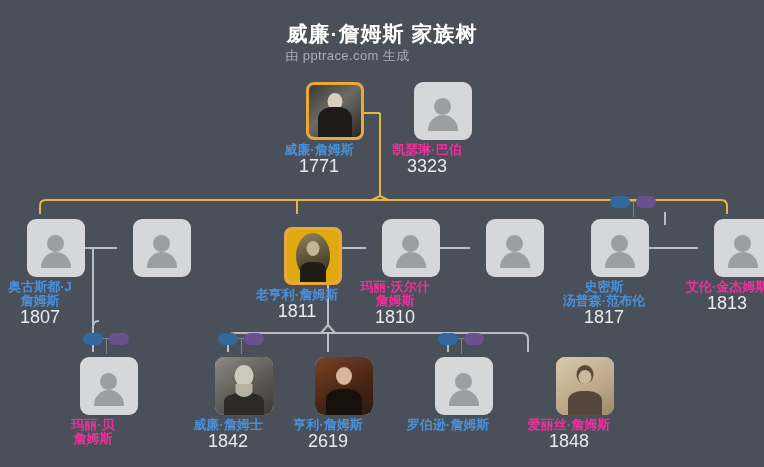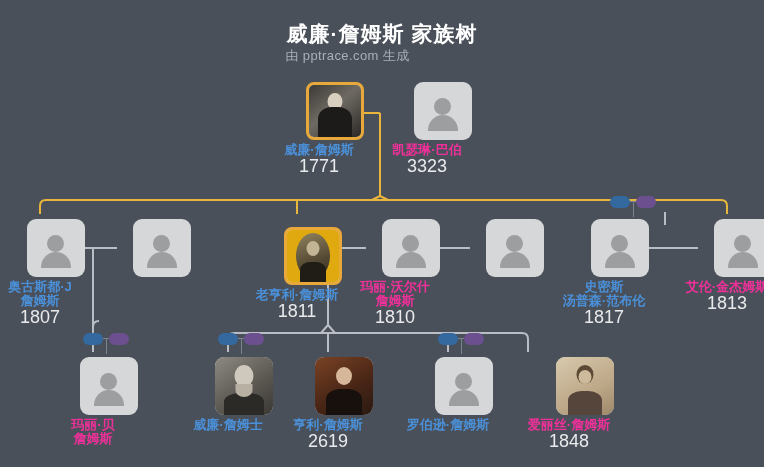--- a/index.html
+++ b/index.html
@@ -301,20 +301,21 @@
     <div class="card">
       <div class="photo">
         <div class="bg" style="background:linear-gradient(145deg,#8d8a83 0%,#5d5a54 55%,#3a3833 100%);"></div>
         <div class="hd" style="top:14%;width:19px;height:22px;background:#cfc9bd;"></div>
         <div class="figure" style="width:40px;height:22px;background:#2c2a26;"></div>
         <div class="hd" style="top:46%;width:17px;height:13px;background:#b7b0a3;border-radius:0 0 50% 50%;"></div>
       </div>
     </div>
     <div class="labels">
       <div class="nm m">威廉·詹姆士</div>
+      <div class="yr">1842</div>
     </div>
   </div>
 
   <div class="node" style="left:299px; top:357px;">
     <div class="card">
       <div class="photo">
         <div class="bg" style="background:linear-gradient(150deg,#7a4325 0%,#4a2616 55%,#2a1a12 100%);"></div>
         <div class="hd" style="top:18%;width:16px;height:18px;background:#d7b799;"></div>
         <div class="figure" style="width:36px;height:26px;background:#17100c;"></div>
       </div>

